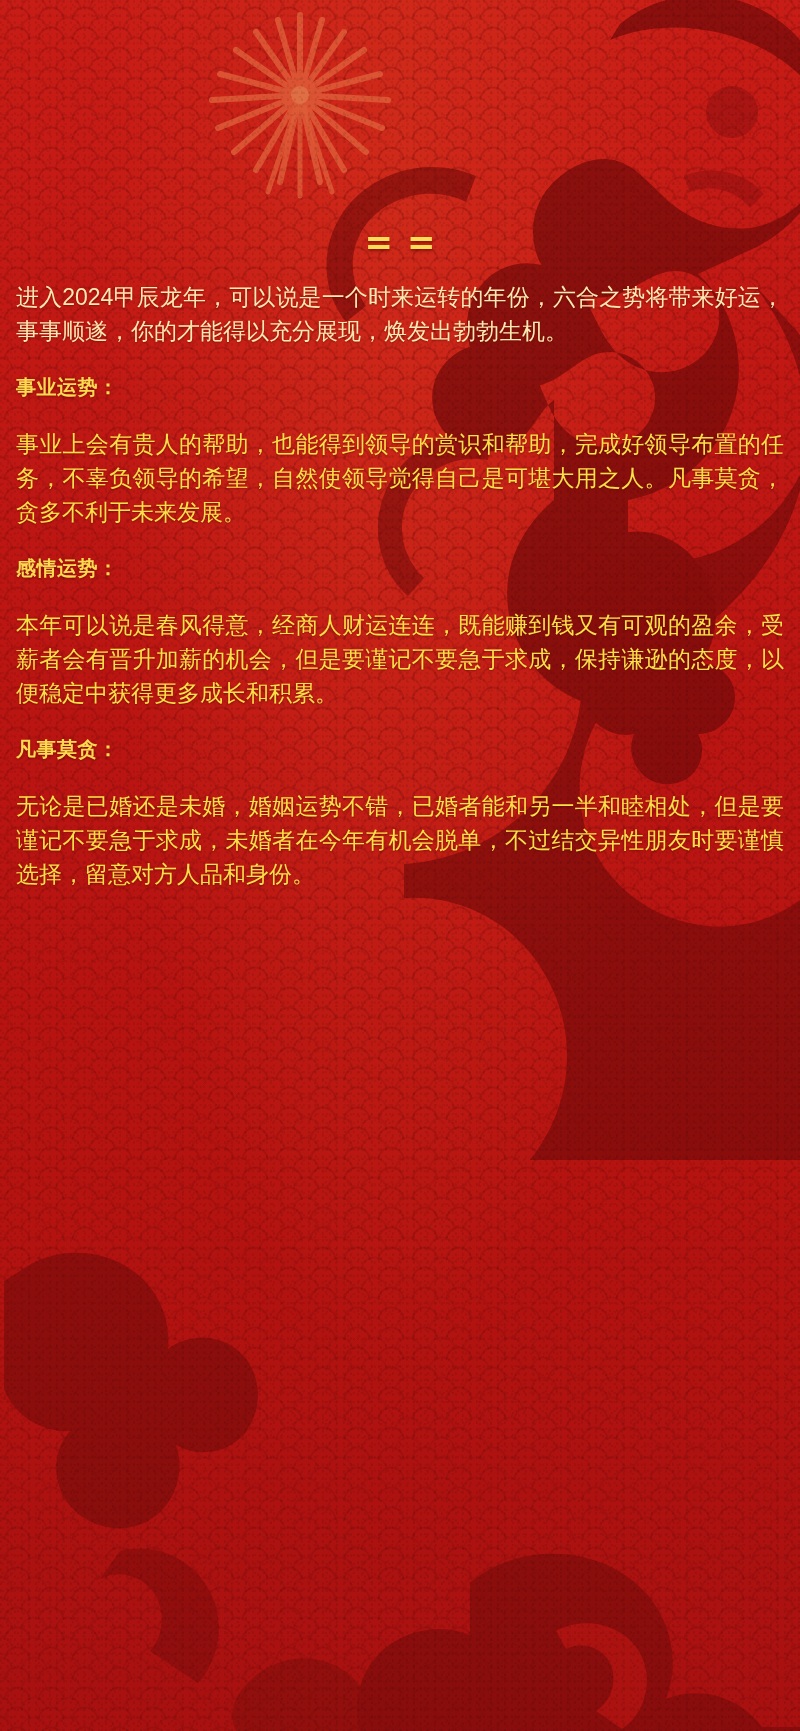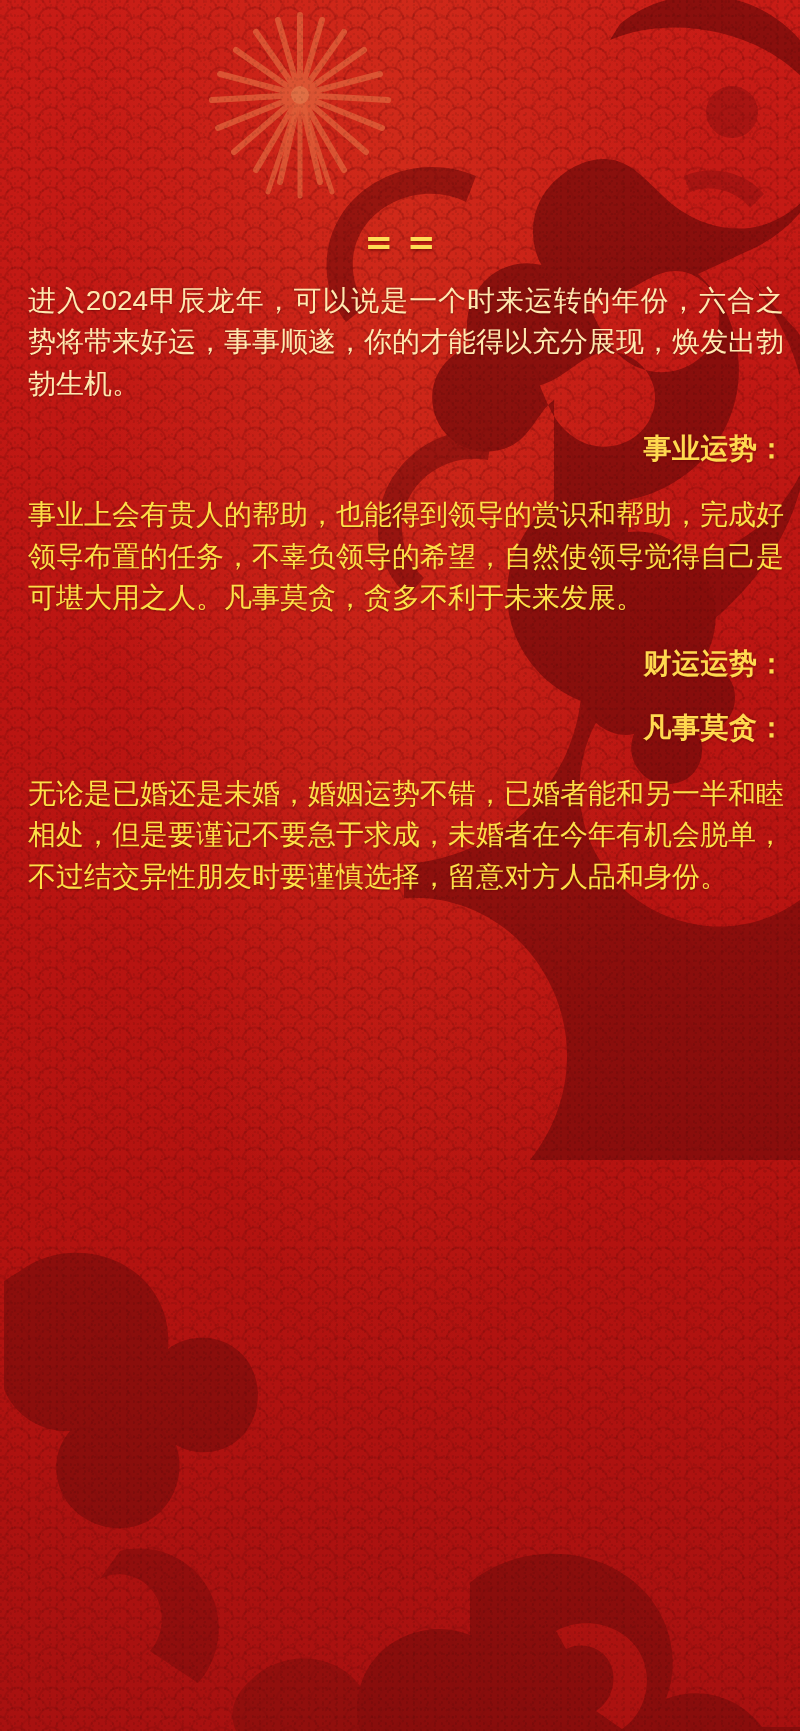--- a/index.html
+++ b/index.html
@@ -115,40 +115,39 @@
   }
   .eq {
     font-family: "DejaVu Sans", sans-serif;
     font-weight: bold;
     font-size: 34px;
     color: #ffdd55;
     text-shadow: 0 2px 3px rgba(90,0,0,.55);
   }
 
   .para {
-    font-size: 28px;
+    font-size: 23px;
     line-height: 1.48;
     color: #ffe9b0;
     text-align: justify;
     text-shadow: 0 1px 2px rgba(80,0,0,.5);
-    margin: 0 0 26px 12px;
+    margin: 0 0 26px 0;
     padding: 0 2px;
   }
   .para.body {
     color: #fde047;
   }
 
   .section-head {
-    font-size: 28px;
+    font-size: 20px;
     font-weight: bold;
     color: #ffd94f;
     text-shadow: 0 1px 3px rgba(80,0,0,.55);
     margin: 0 0 26px 2px;
     letter-spacing: .5px;
-    text-align: right;
   }
 </style>
 </head>
 <body>
 
 <div class="poster">
   <div class="scales"></div>
   <div class="scales b"></div>
 
   <div class="firework">
@@ -254,18 +253,19 @@
   <div class="title-row">
     <span class="eq">=</span>
     <span class="eq">=</span>
   </div>
 
   <p class="para">进入2024甲辰龙年，可以说是一个时来运转的年份，六合之势将带来好运，事事顺遂，你的才能得以充分展现，焕发出勃勃生机。</p>
 
   <h2 class="section-head">事业运势：</h2>
   <p class="para body">事业上会有贵人的帮助，也能得到领导的赏识和帮助，完成好领导布置的任务，不辜负领导的希望，自然使领导觉得自己是可堪大用之人。凡事莫贪，贪多不利于未来发展。</p>
 
-  <h2 class="section-head">财运运势：</h2>
+  <h2 class="section-head">感情运势：</h2>
+  <p class="para body">本年可以说是春风得意，经商人财运连连，既能赚到钱又有可观的盈余，受薪者会有晋升加薪的机会，但是要谨记不要急于求成，保持谦逊的态度，以便稳定中获得更多成长和积累。</p>
 
   <h2 class="section-head">凡事莫贪：</h2>
   <p class="para body">无论是已婚还是未婚，婚姻运势不错，已婚者能和另一半和睦相处，但是要谨记不要急于求成，未婚者在今年有机会脱单，不过结交异性朋友时要谨慎选择，留意对方人品和身份。</p>
 
 </div>
 
 </body></html>

